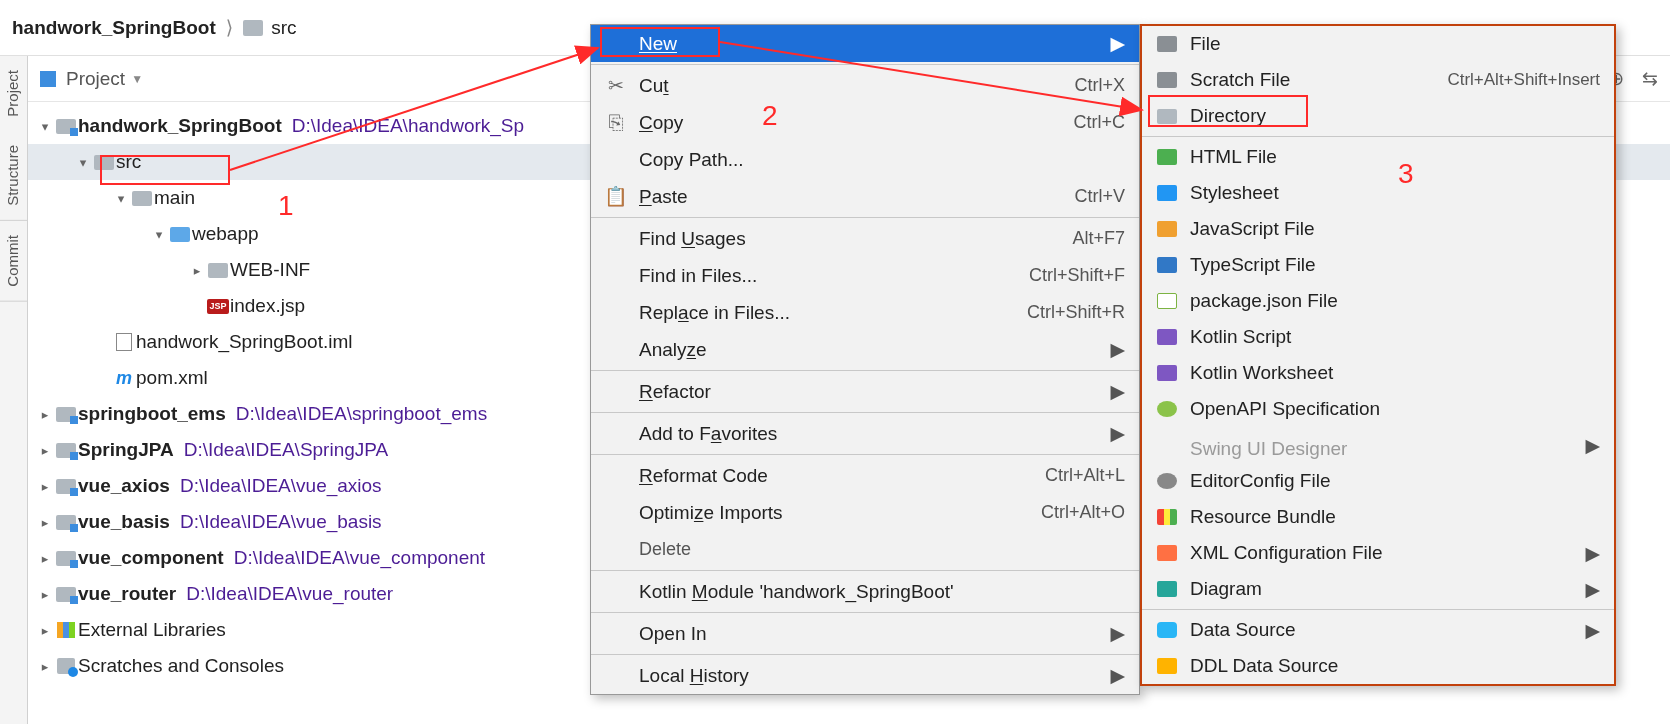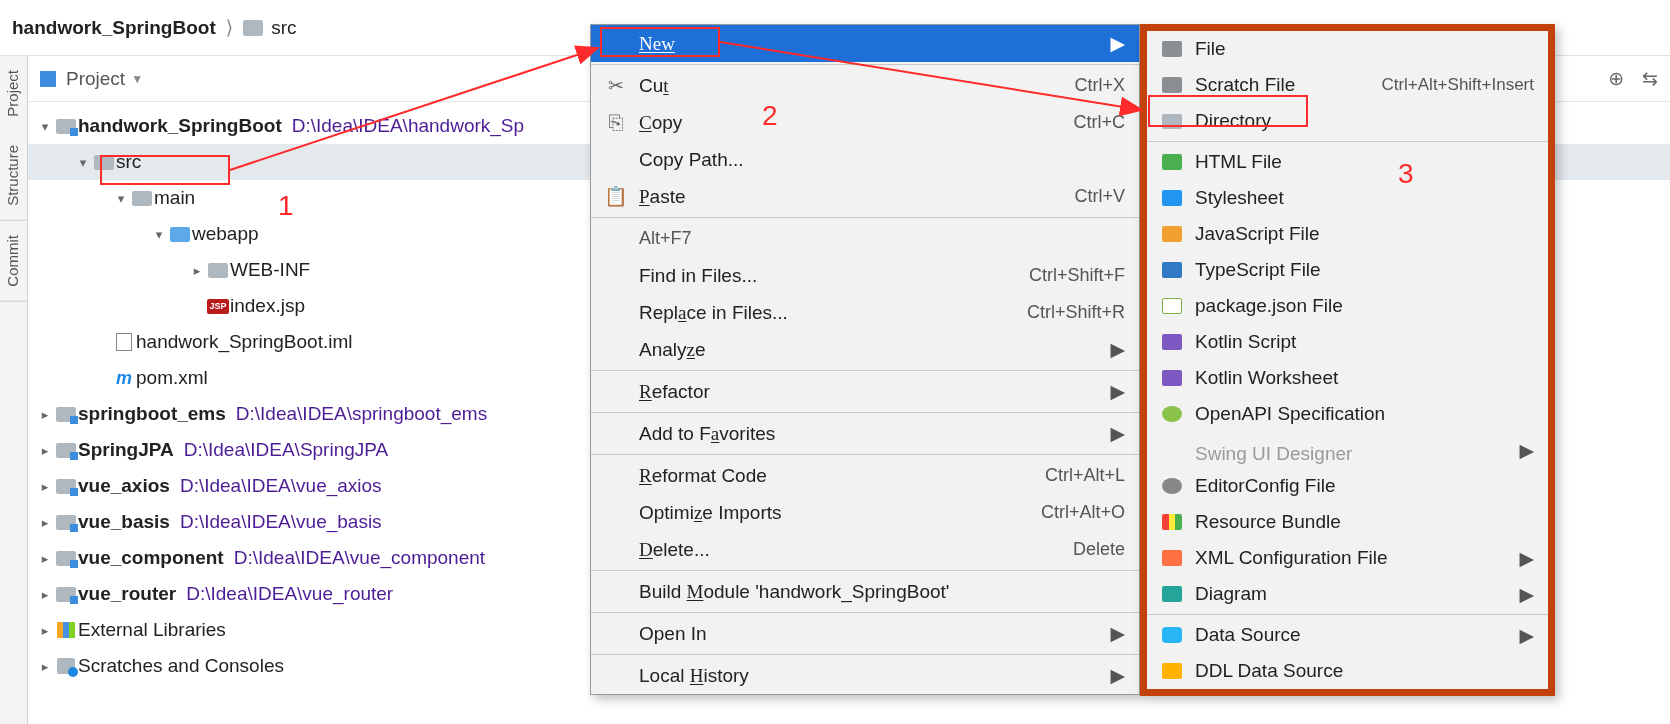--- a/index.html
+++ b/index.html
@@ -49,24 +49,24 @@
 .ctx { position: absolute; top: 24px; left: 590px; width: 550px; background: #f2f2f2; border: 1px solid #999; box-shadow: 4px 4px 10px rgba(0,0,0,.25); }
 .ctx .mi { height: 37px; display: flex; align-items: center; padding: 0 14px; gap: 12px; }
 .ctx .mi.sel { background: #1e6fd8; color: #fff; }
 .ctx .mi .mic { width: 22px; display: inline-flex; justify-content: center; color: #666; }
 .ctx .mi.sel .mic { color: #fff; }
 .ctx .mi .mlbl { flex: 1; }
 .ctx .mi .sc { color: #555; font-size: 18px; }
 .ctx .mi .arr { color: #555; }
 .ctx .mi.sel .arr { color: #fff; }
 .ctx .sep { height: 1px; background: #c8c8c8; margin: 2px 0; }
-.u { text-decoration: underline; text-underline-offset: 2px; font-family: Liberation Serif, serif; }
-
-
-.sub { position: absolute; top: 24px; left: 1140px; width: 415px; background: #f2f2f2; border: 7px solid #c2410c; box-shadow: 4px 4px 10px rgba(0,0,0,.25); }
+.u { text-decoration: underline; text-underline-offset: 2px; }
+
+
+.sub { position: absolute; top: 24px; left: 1140px; width: 476px; background: #f2f2f2; border: 2px solid #c2410c; box-shadow: 4px 4px 10px rgba(0,0,0,.25); }
 .sub .mi { height: 36px; }
 .sub .mi.dis .mlbl { color: #9a9a9a; margin-top: 8px; }
 .sub .mi .sc { font-size: 17px; }
 
 
 .ft { width: 20px; height: 16px; border-radius: 2px; display: inline-flex; align-items: center; justify-content: center; font-size: 8px; font-weight: 700; color: #fff; }
 .ft.txt { background: #8a8f94; }
 .ft.html { background: #4caf50; }
 .ft.css { background: #2196f3; }
 .ft.js { background: #f0a030; }
@@ -261,20 +261,21 @@
       <span class="mlbl">Copy Path...</span>
     </div>
   <div class="mi">
       <span class="mic">📋</span>
       <span class="mlbl"><span class="u">P</span><span>aste</span></span>
       <span class="sc">Ctrl+V</span>
     </div>
   <div class="sep"></div>
   <div class="mi">
       <span class="mic"></span>
+      <span class="mlbl"><span>Find </span><span class="u">U</span><span>sages</span></span>
       <span class="sc">Alt+F7</span>
     </div>
   <div class="mi">
       <span class="mic"></span>
       <span class="mlbl">Find in Files...</span>
       <span class="sc">Ctrl+Shift+F</span>
     </div>
   <div class="mi">
       <span class="mic"></span>
       <span class="mlbl"><span>Repl</span><span class="u">a</span><span>ce in Files...</span></span>
@@ -303,27 +304,26 @@
       <span class="mlbl"><span class="u">R</span><span>eformat Code</span></span>
       <span class="sc">Ctrl+Alt+L</span>
     </div>
   <div class="mi">
       <span class="mic"></span>
       <span class="mlbl"><span>Optimi</span><span class="u">z</span><span>e Imports</span></span>
       <span class="sc">Ctrl+Alt+O</span>
     </div>
   <div class="mi">
       <span class="mic"></span>
-      <span class="mlbl"><span class="u">D</span><span>elete...</span></span>
       <span class="sc">Delete</span>
     </div>
   <div class="sep"></div>
   <div class="mi">
       <span class="mic"></span>
-      <span class="mlbl"><span>Build </span><span class="u">M</span><span>odule 'handwork_SpringBoot'</span></span>
+      <span class="mlbl"><span>Kotlin </span><span class="u">M</span><span>odule 'handwork_SpringBoot'</span></span>
     </div>
   <div class="sep"></div>
   <div class="mi">
       <span class="mic"></span>
       <span class="mlbl">Open In</span>
       <span class="arr">▶</span>
     </div>
   <div class="sep"></div>
   <div class="mi">
       <span class="mic"></span>

